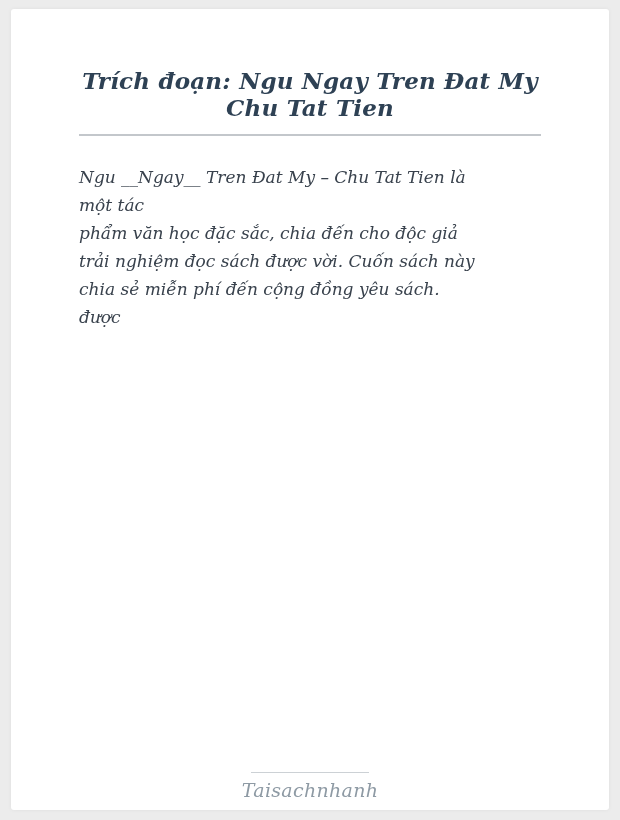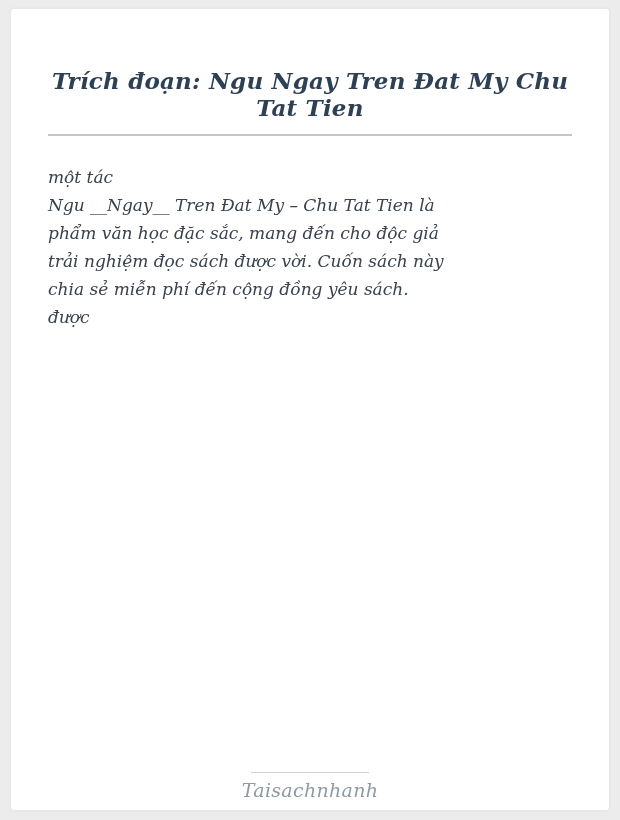--- a/index.html
+++ b/index.html
@@ -18,21 +18,21 @@
     position: absolute;
     left: 11px;
     top: 9px;
     width: 598px;
     height: 801px;
     background: #ffffff;
     border-radius: 3px;
     box-shadow: 0 0 4px rgba(0,0,0,0.06);
   }
   .content {
-    padding: 0 37px;
+    padding: 0 68px;
   }
   .title {
     margin: 0;
     padding-top: 58px;
     text-align: center;
     font-size: 23px;
     font-weight: bold;
     font-style: italic;
     color: #2e4154;
     letter-spacing: 0.2px;
@@ -75,23 +75,23 @@
   }
 </style>
 </head>
 <body>
 
 <div class="sheet">
   <div class="content">
     <h1 class="title">Trích đoạn: Ngu Ngay Tren Đat My Chu Tat Tien</h1>
     <hr class="title-divider">
     <div class="excerpt">
+      <div class="excerpt-line">Ngu __Ngay__ Tren Đat My – Chu Tat Tien là</div>
       <div class="excerpt-line">một tác</div>
-      <div class="excerpt-line">Ngu __Ngay__ Tren Đat My – Chu Tat Tien là</div>
-      <div class="excerpt-line">phẩm văn học đặc sắc, mang đến cho độc giả</div>
+      <div class="excerpt-line">phẩm văn học đặc sắc, chia đến cho độc giả</div>
       <div class="excerpt-line">trải nghiệm đọc sách được vời. Cuốn sách này</div>
       <div class="excerpt-line">chia sẻ miễn phí đến cộng đồng yêu sách.</div>
       <div class="excerpt-line">được</div>
     </div>
   </div>
 
   <div class="footer">
     <hr class="footer-divider">
     <div class="footer-brand">Taisachnhanh</div>
   </div>

